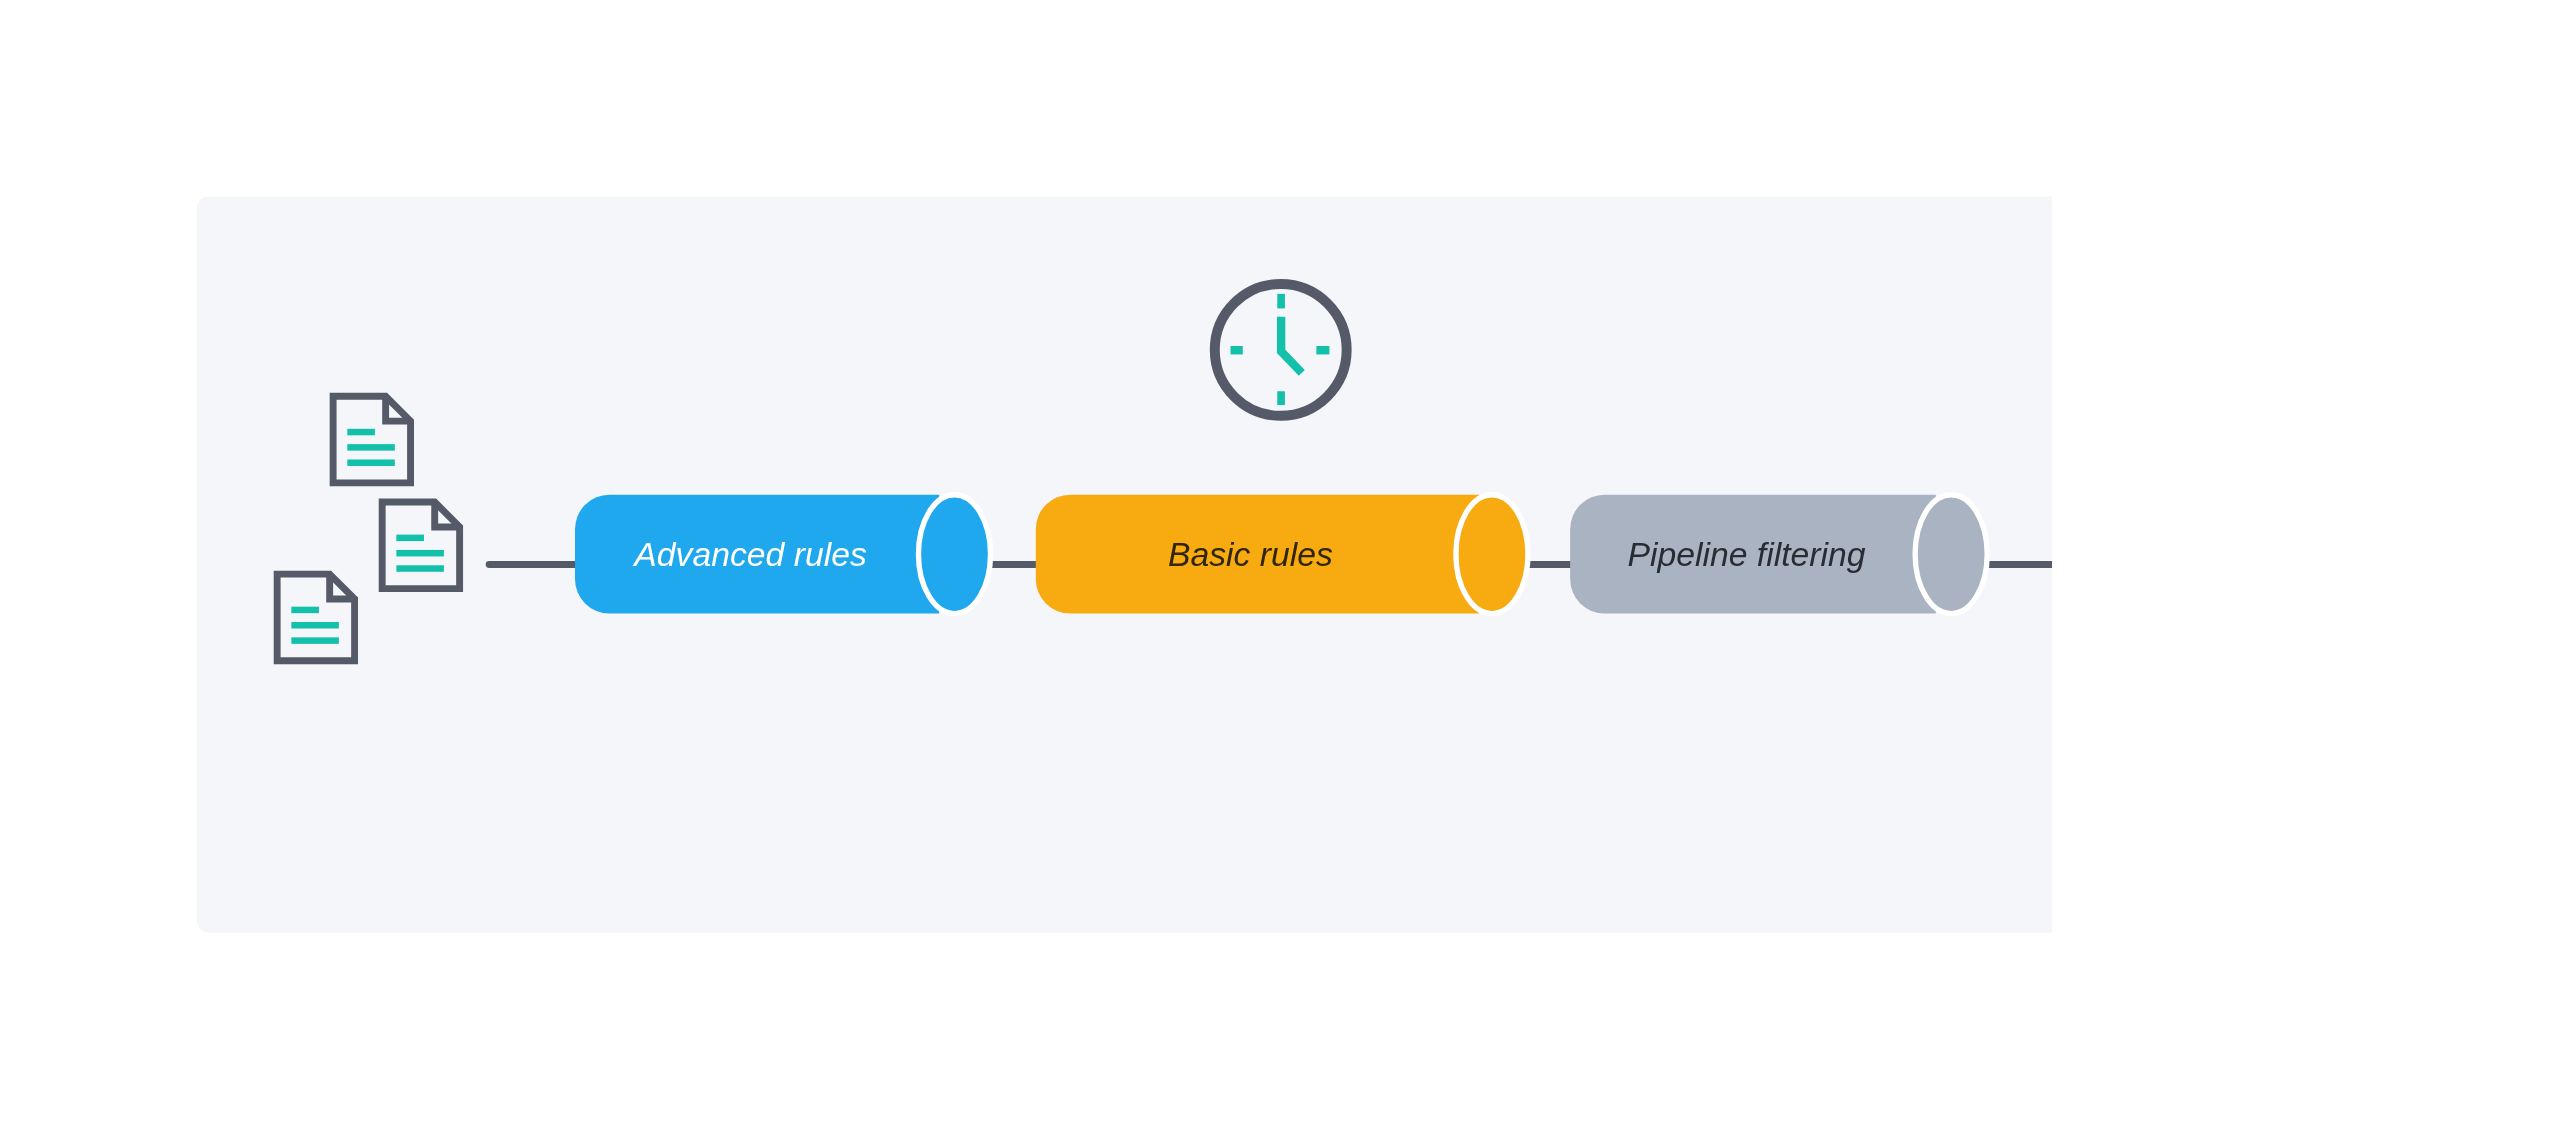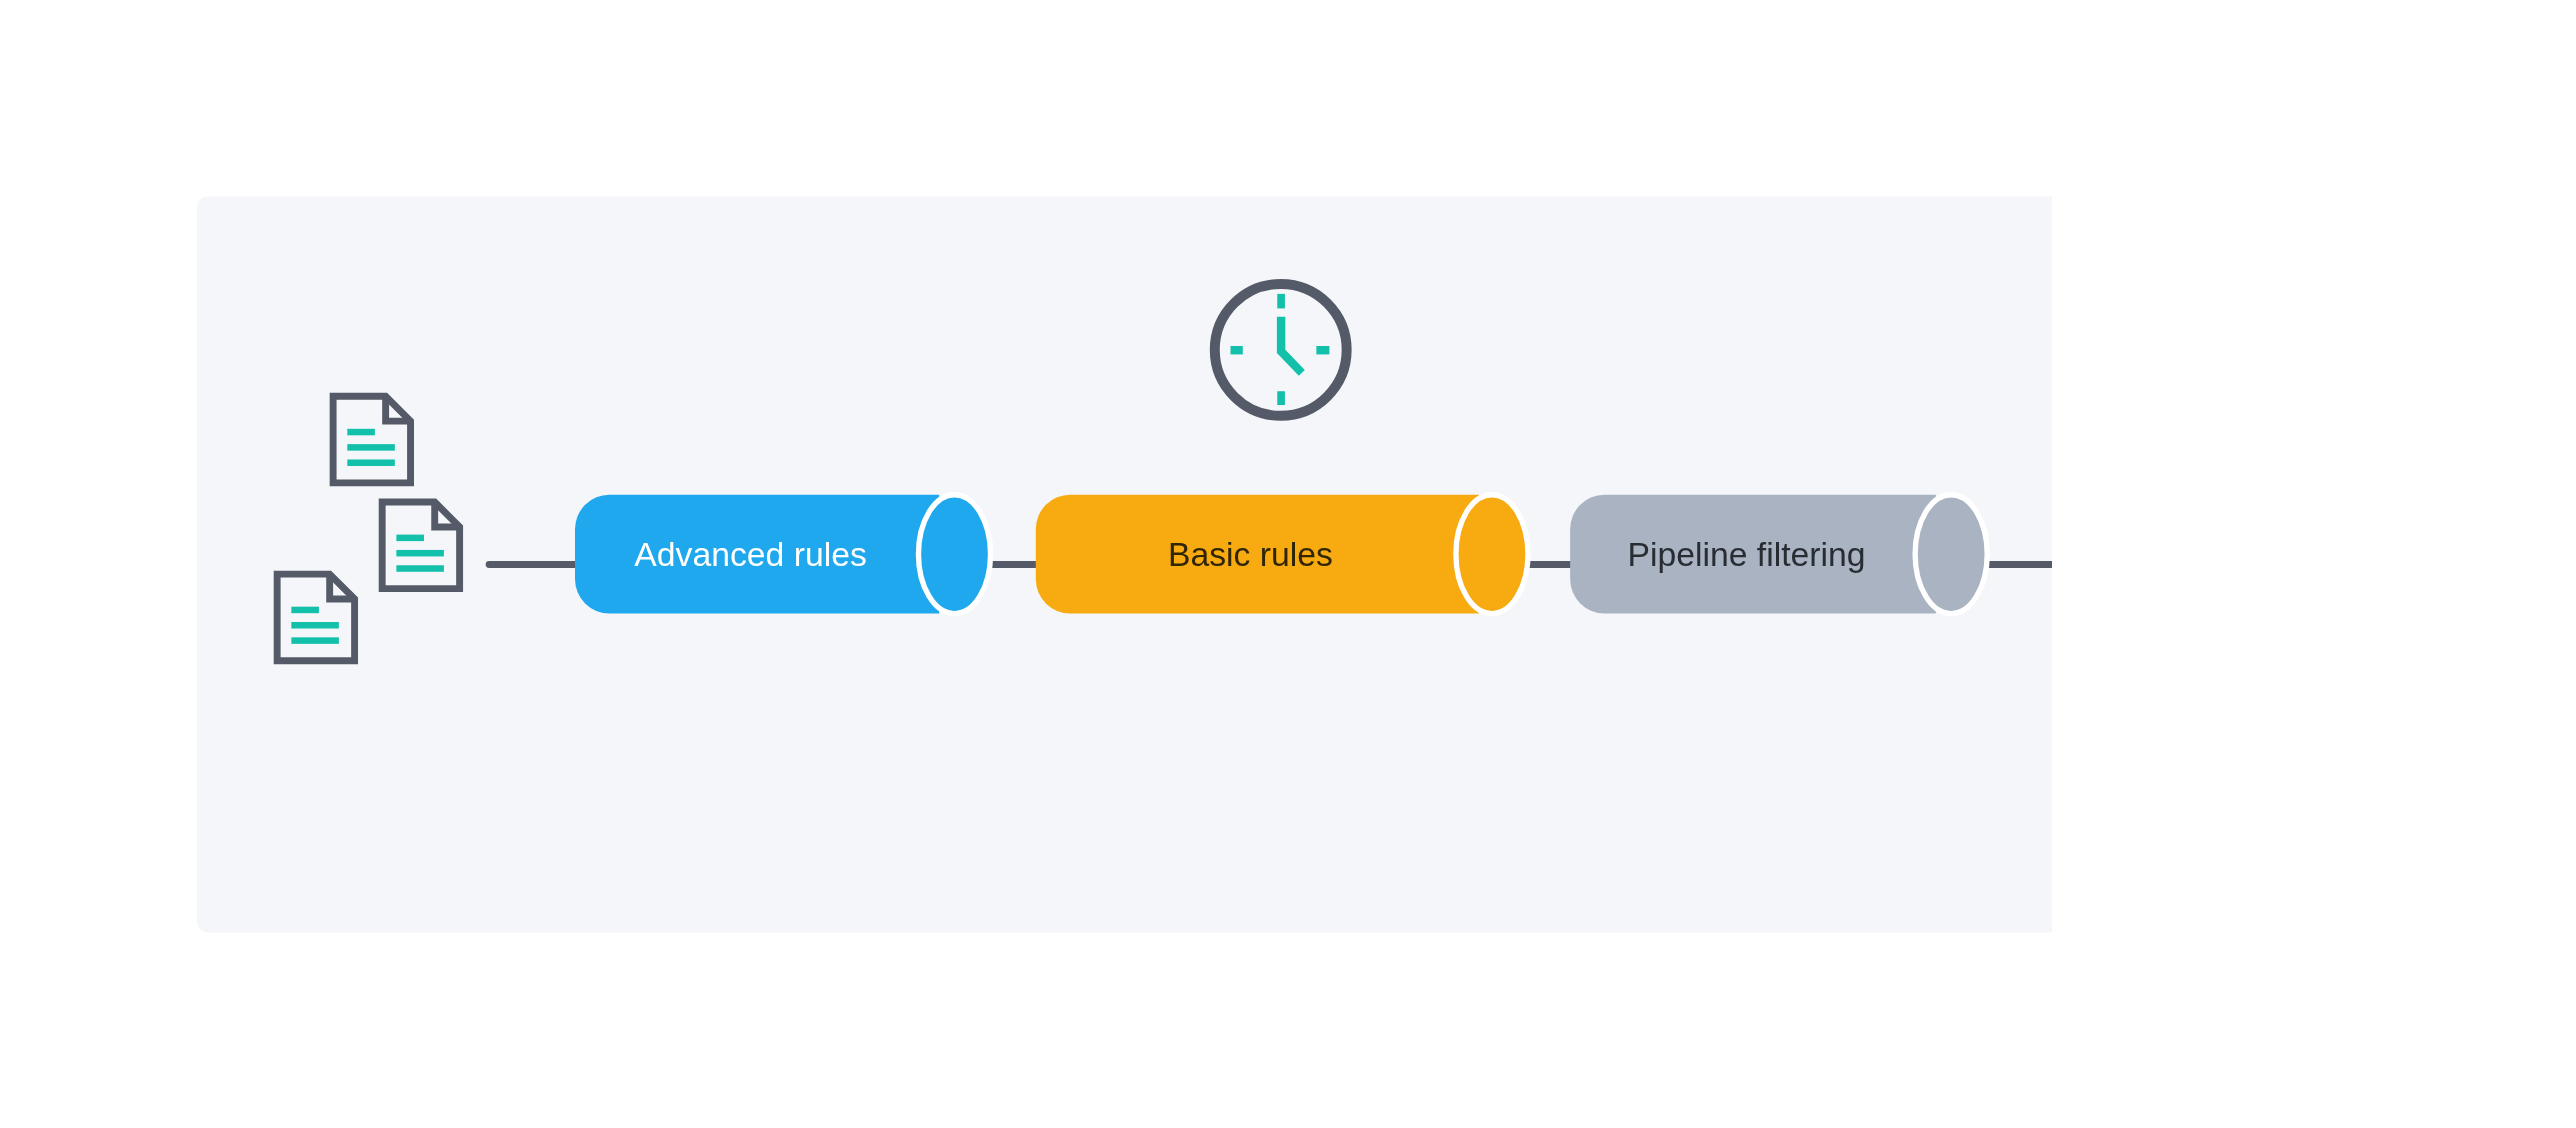--- a/index.html
+++ b/index.html
@@ -8,20 +8,21 @@
     background: #FFFFFF;
     width: 2576px;
     height: 1129px;
     font-family: "Liberation Sans", sans-serif;
   }
   #stage-wrap {
     position: relative;
     width: 2052px;
     height: 1129px;
     overflow: hidden;
+    font-style: italic;
   }
   svg { display: block; }
   .dark-stroke    { stroke: #545A67; }
   .gap-stroke     { stroke: #FFFFFF; }
   .no-fill        { fill: none; }
   .connector      { stroke-width: 9; fill: none; }
   .doc-outline    { stroke-width: 9; stroke-linejoin: miter; }
   .clock-ring     { stroke-width: 13; fill: none; }
   .clock-hands    { stroke-width: 11; fill: none; stroke-linecap: butt; stroke-linejoin: miter; }
   .cap-ellipse    { stroke-width: 7; }

